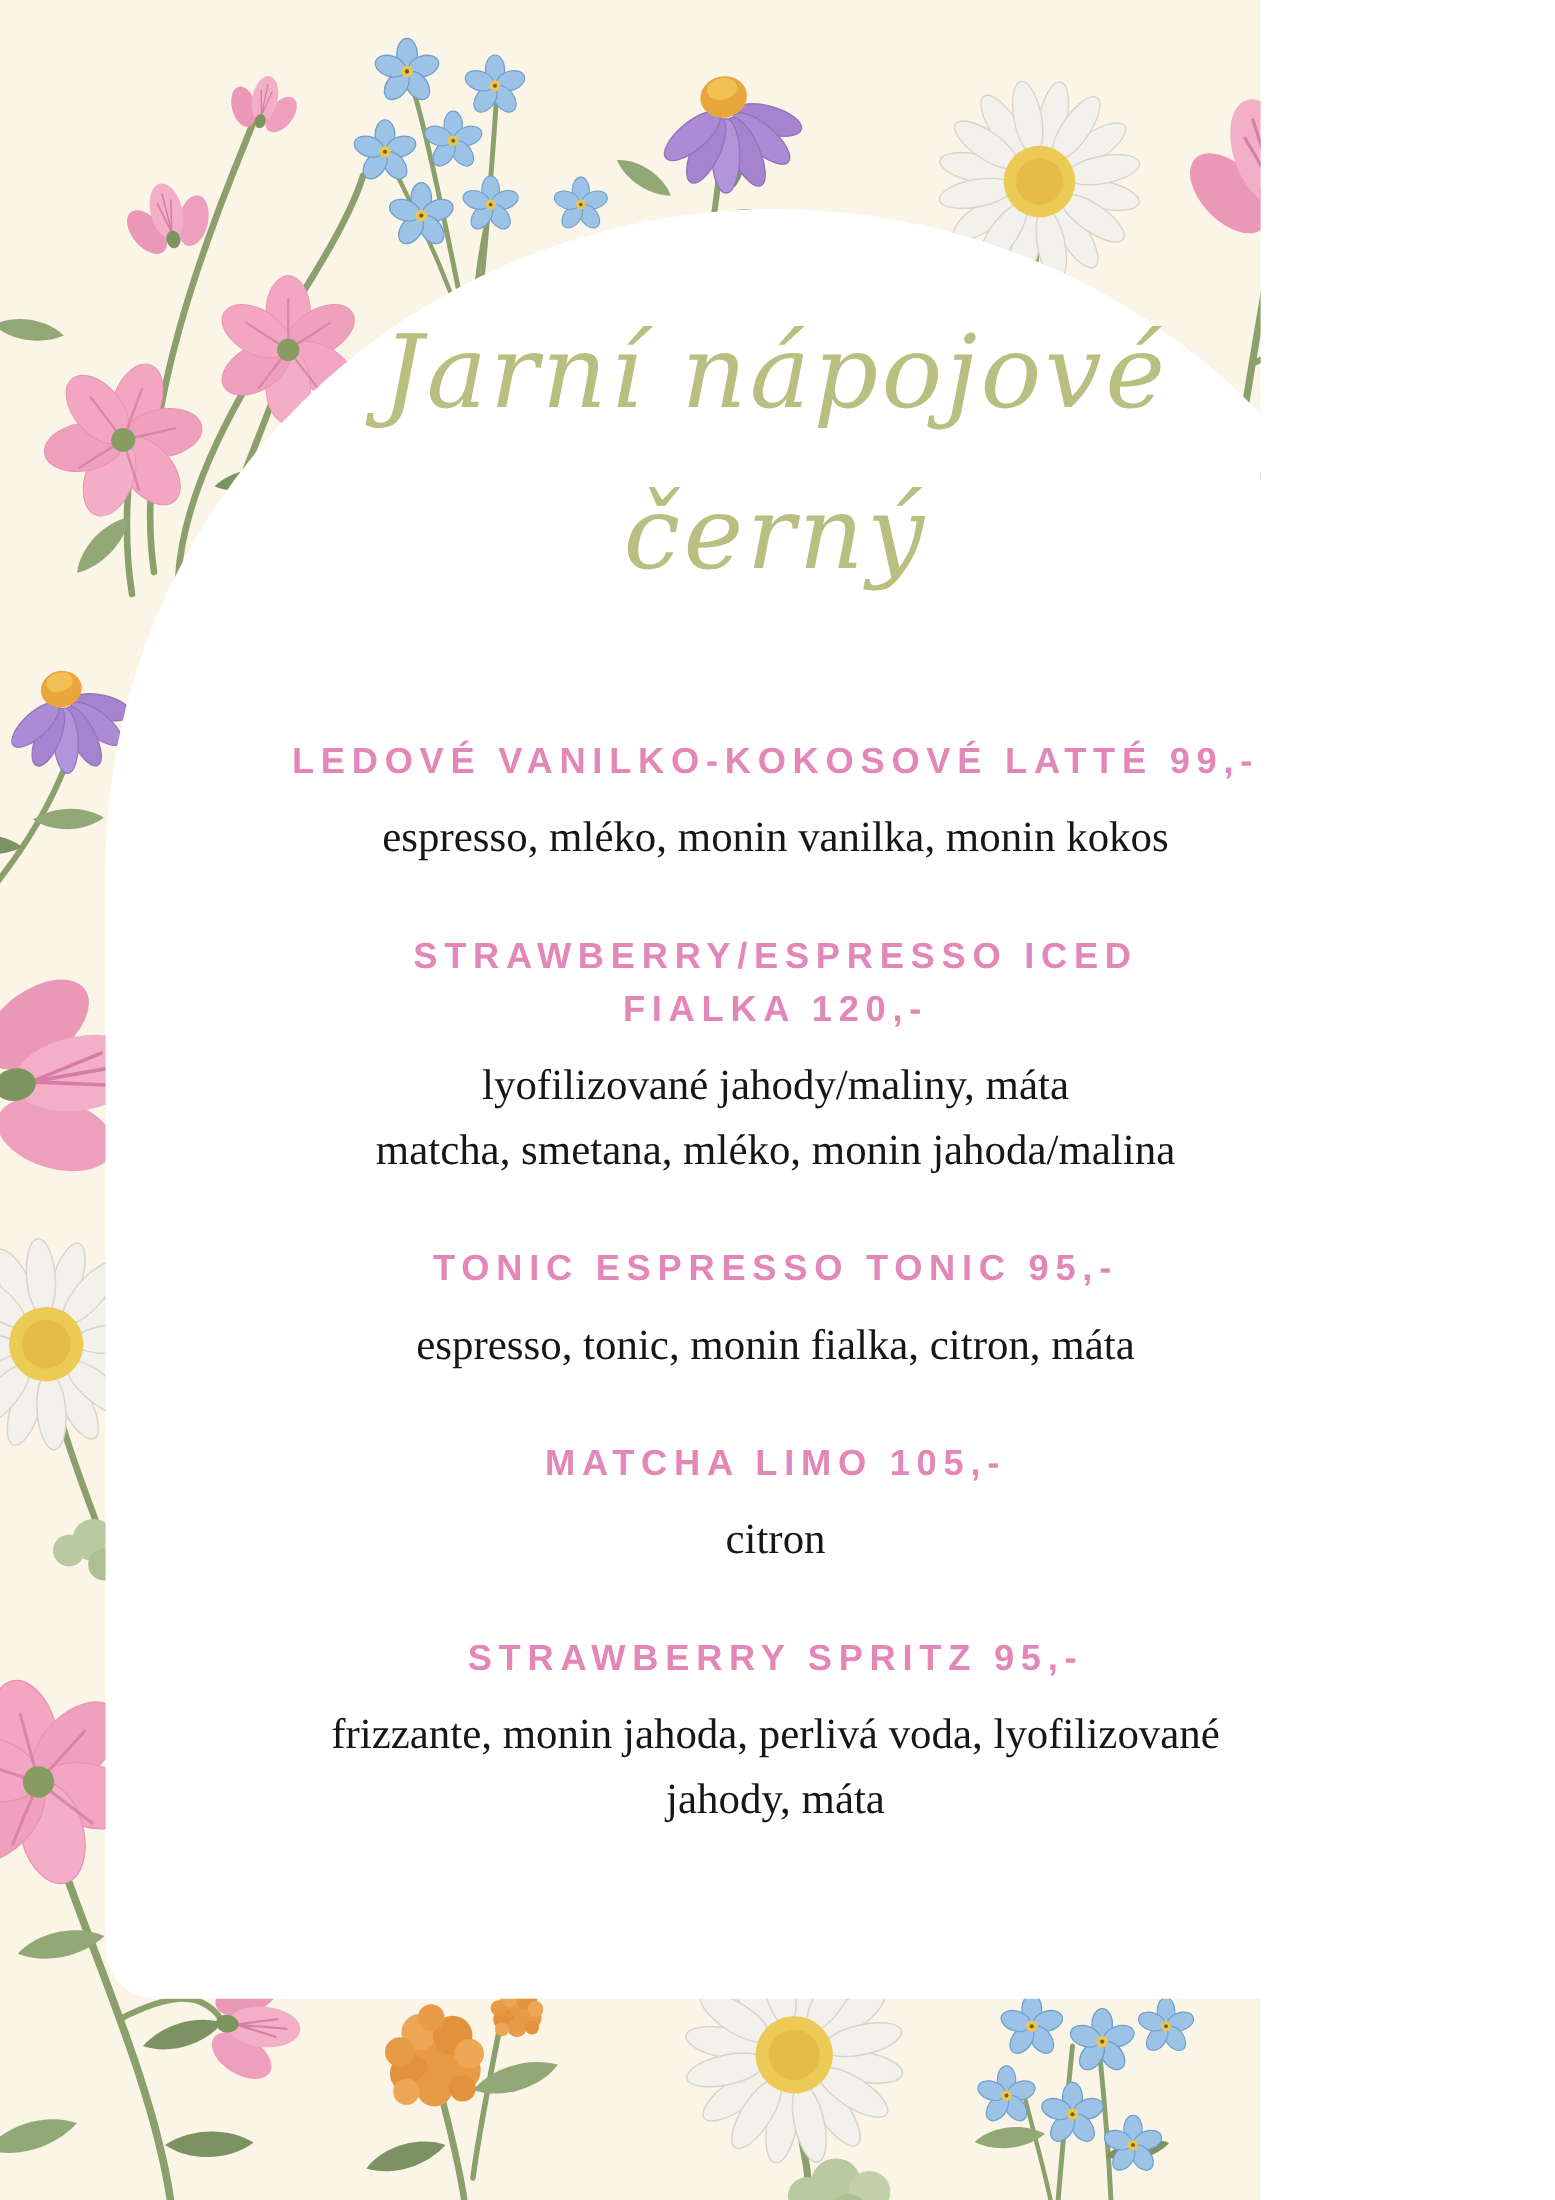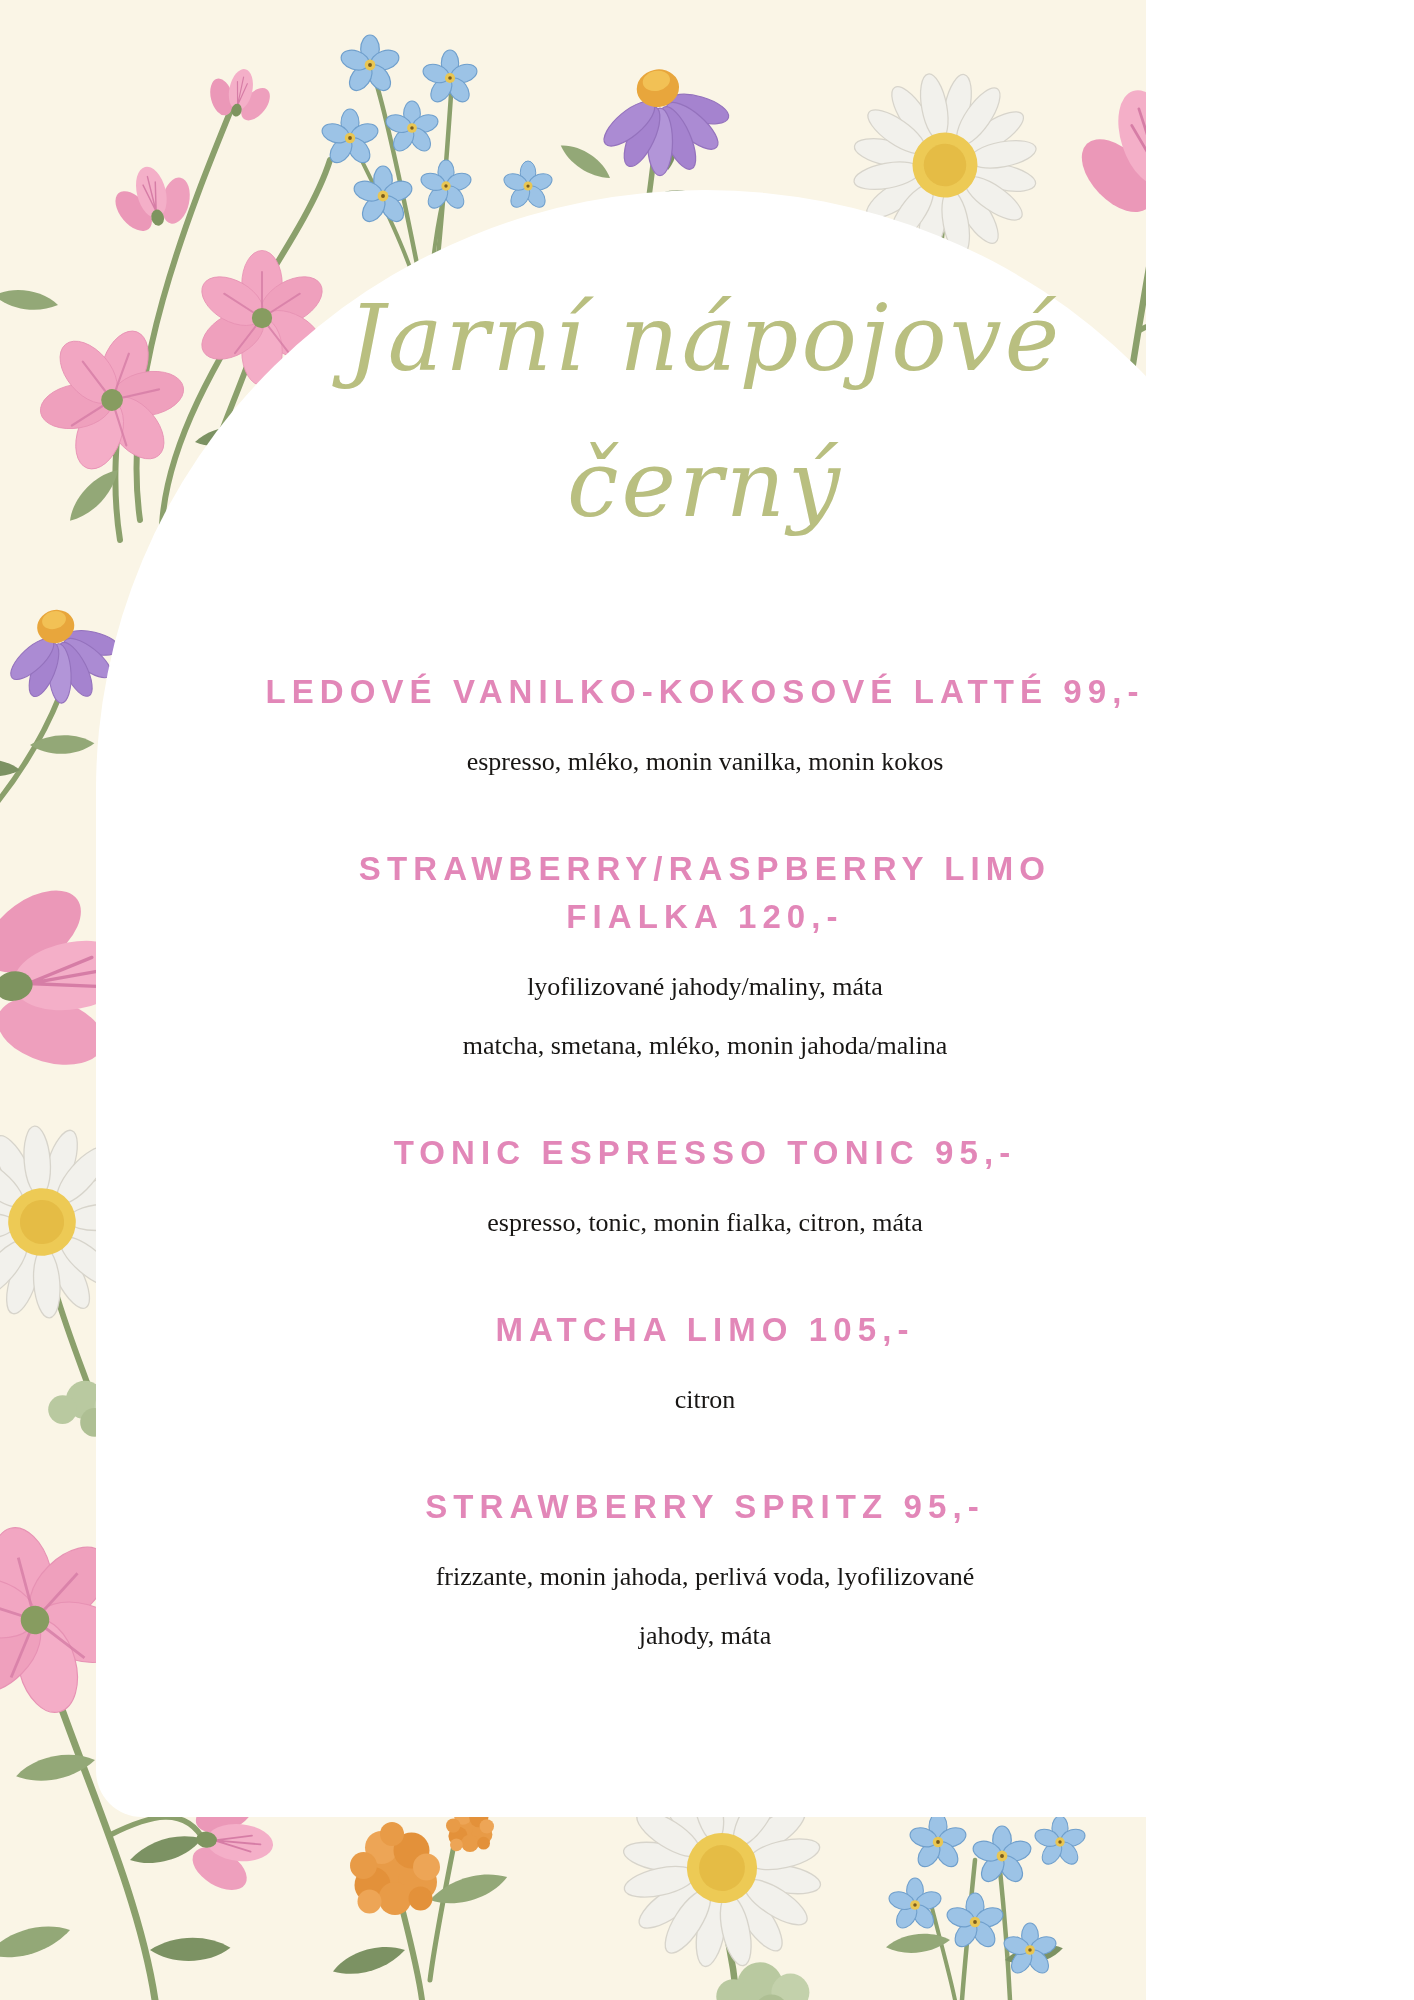--- a/index.html
+++ b/index.html
@@ -28,21 +28,21 @@
     font-family:"Liberation Sans", sans-serif;
     font-weight:700;
     font-size:33px;
     letter-spacing:0.185em;
     line-height:48px;
     color:#e287b8;
   }
   .item-desc{
     margin-top:16px;
     font-family:"Liberation Serif", serif;
-    font-size:26px;
+    font-size:39px;
     line-height:59px;
     color:#181614;
   }
 </style>
 </head>
 <body>
 
 <div class="canvas">
 
   <svg class="floral" viewBox="0 0 1414 2000" aria-hidden="true">
@@ -294,21 +294,21 @@
         <div class="item-name">
           <div>LEDOVÉ VANILKO-KOKOSOVÉ LATTÉ 99,-</div>
         </div>
         <div class="item-desc">
           <div>espresso, mléko, monin vanilka, monin kokos</div>
         </div>
       </div>
 
       <div class="item">
         <div class="item-name">
-          <div>STRAWBERRY/RASPBERRY LIMO</div>
+          <div>STRAWBERRY/ESPRESSO ICED</div>
           <div>FIALKA 120,-</div>
         </div>
         <div class="item-desc">
           <div>lyofilizované jahody/maliny, máta</div>
           <div>matcha, smetana, mléko, monin jahoda/malina</div>
         </div>
       </div>
 
       <div class="item">
         <div class="item-name">

